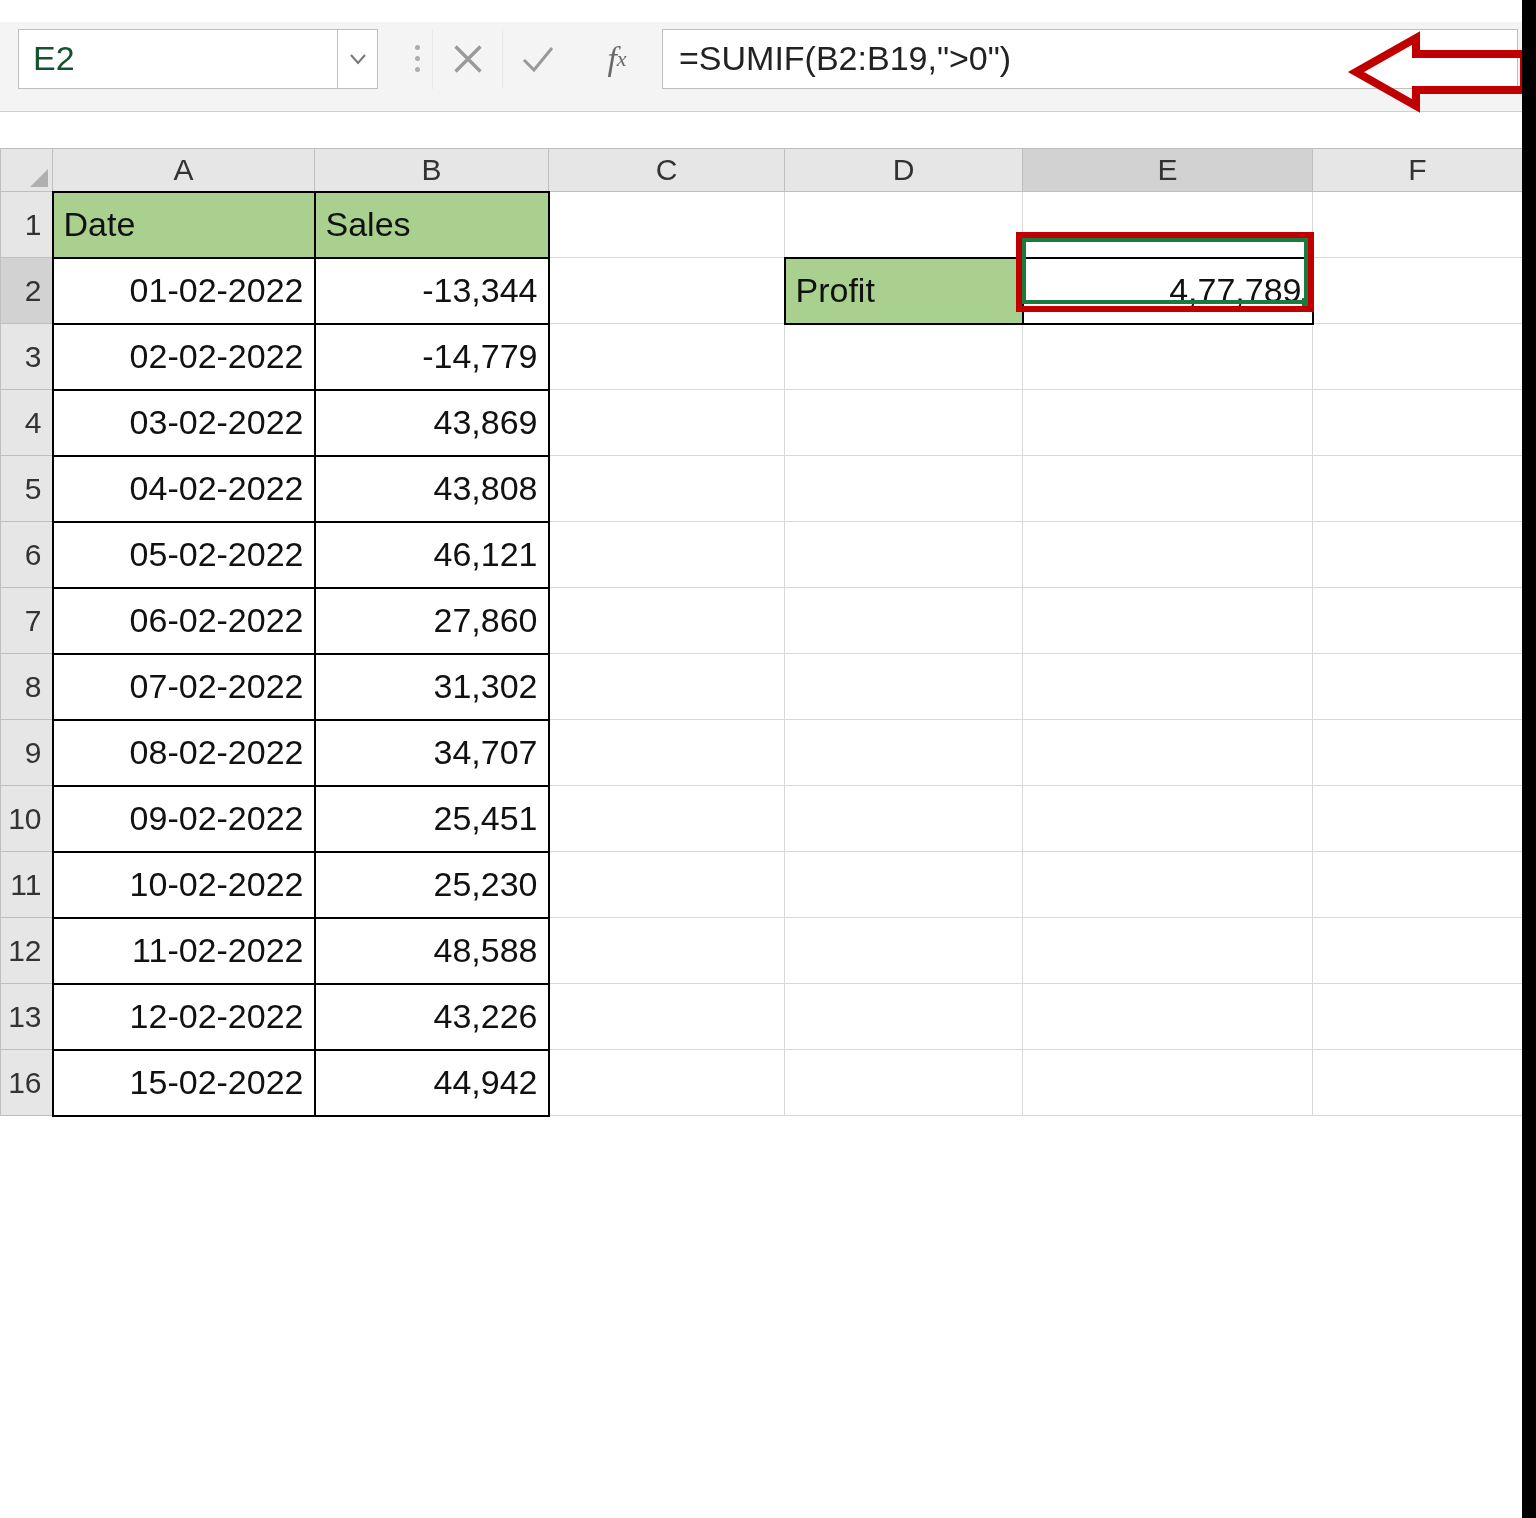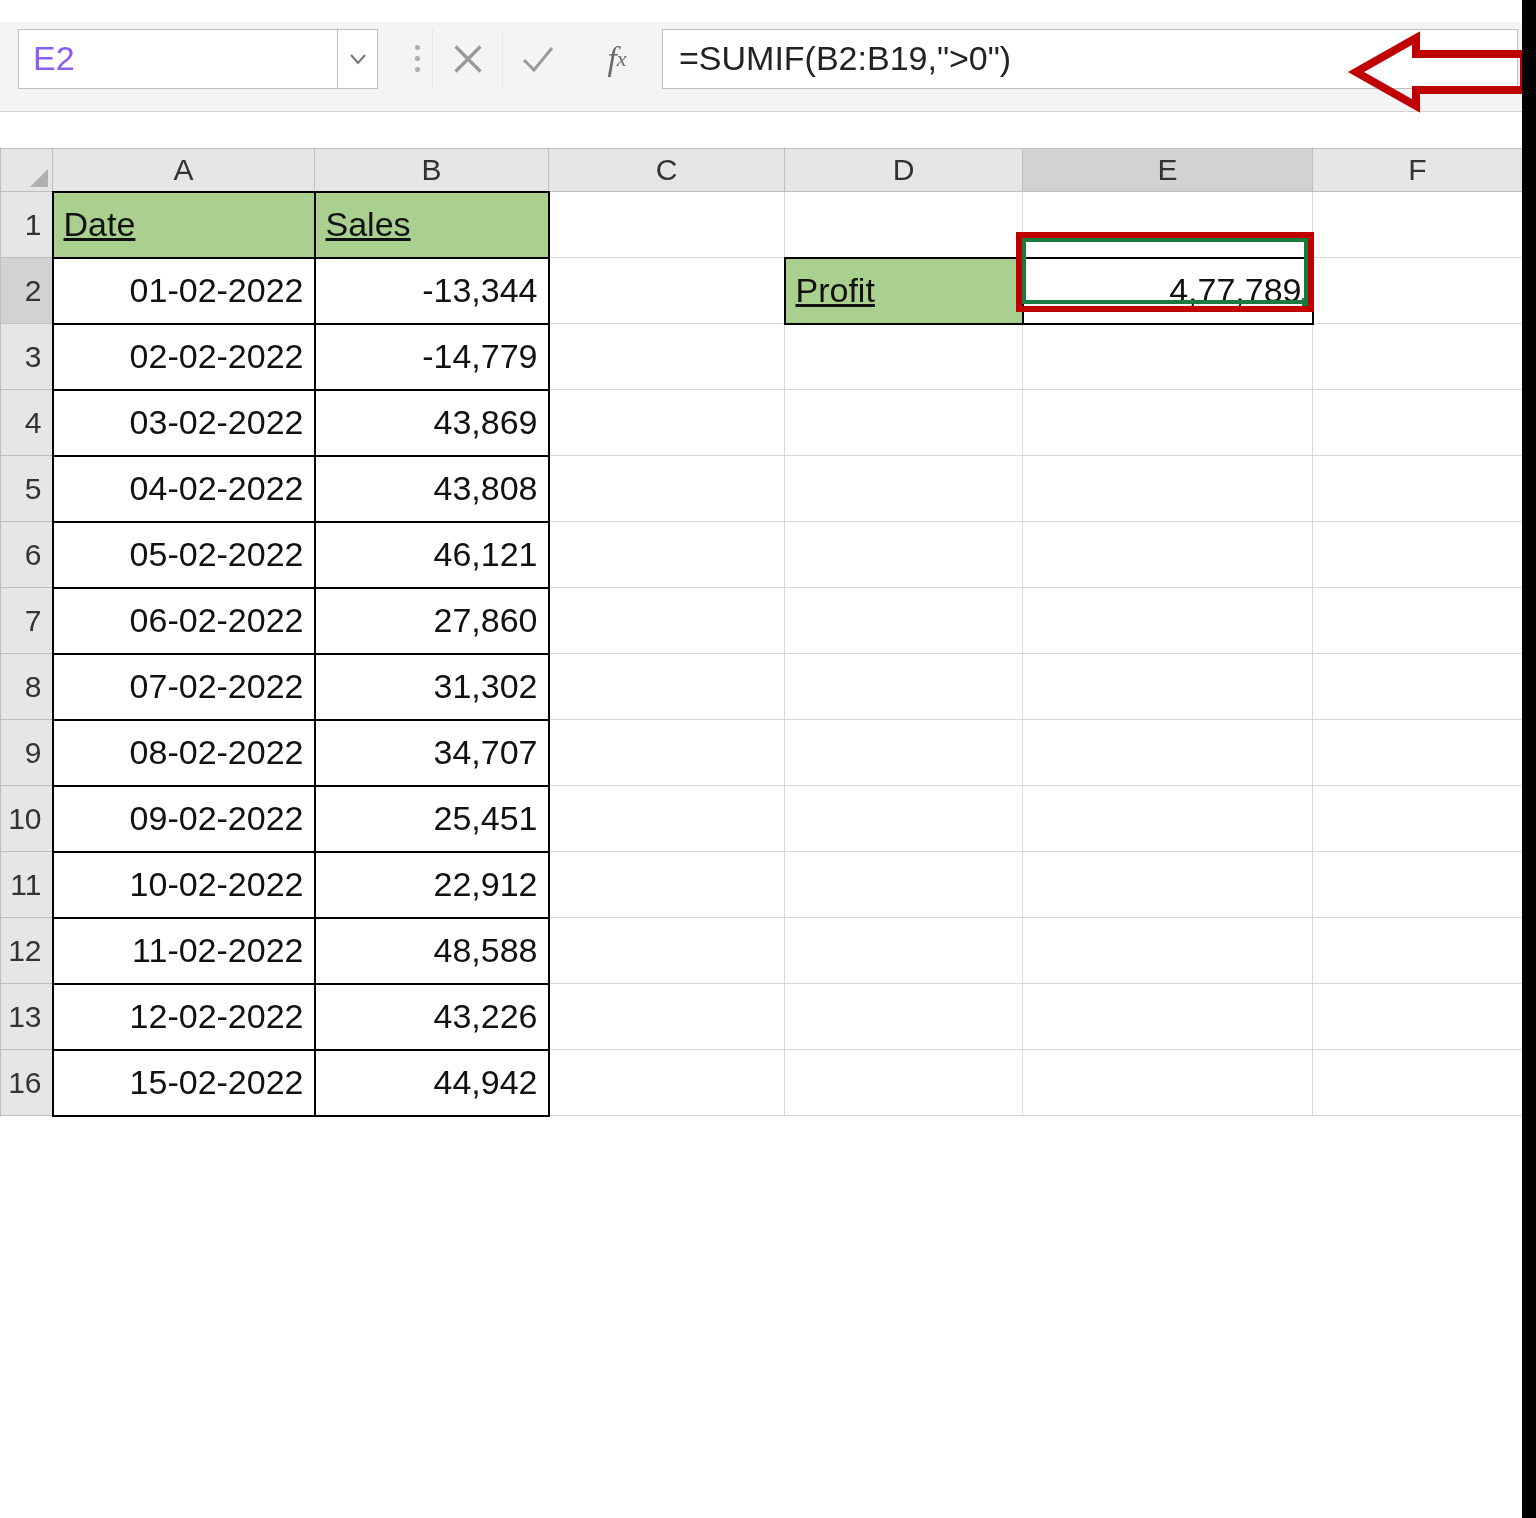--- a/index.html
+++ b/index.html
@@ -16,21 +16,21 @@
   
   .fbar {
     position:absolute; top:22px; left:0; right:0; height:90px;
     background:#f4f4f4; padding:10px 18px 26px 18px;
     display:flex; align-items:center; gap:0;
     border-bottom:1px solid #d0d0d0;
   }
   .namebox {
     width:320px; height:60px; background:#fff;
     border:1px solid #bfbfbf; display:flex; align-items:center; padding-left:14px;
-    font-size:34px; color:#8b5cf6;
+    font-size:34px; color:#14532d;
   }
   .namebox-dd { width:40px; height:60px; display:flex; align-items:center; justify-content:center; color:#777; font-size:22px; border:1px solid #bfbfbf; border-left:none; background:#fff;}
   .spacer1 { width:24px; }
   .fbtn { width:70px; height:60px; display:flex; align-items:center; justify-content:center; color:#9a9a9a; font-size:38px; border-left:1px solid #e8e8e8;}
   .dots { width:30px; display:flex; flex-direction:column; align-items:center; gap:6px; color:#adadad; }
   .dots span{width:5px;height:5px;background:#adadad;border-radius:50%;}
   .fx { font-family: "Times New Roman", serif; font-style:italic; font-size:34px; color:#6a6a6a; width:90px; display:flex;align-items:center;justify-content:center;}
   .fx sub{font-size:22px;}
   .fbox { flex:1; height:60px; background:#fff; border:1px solid #bfbfbf; display:flex; align-items:center; padding-left:16px; font-size:34px; color:#222;}
 
@@ -52,21 +52,21 @@
   th.selall {
     background:#e6e6e6; border:1px solid #bfbfbf; position:relative;
   }
   th.selall::after{
     content:""; position:absolute; right:4px; bottom:4px;
     border-right:18px solid #b0b0b0; border-top:18px solid transparent;
   }
   td.cell { height:66px; font-size:34px; padding-right:10px; text-align:right; color:#111; }
   td.left { text-align:left; padding-left:10px; padding-right:0;}
   .datab { border:2px solid #000 !important; }
-  .greenfill { background:#a9d08e;text-decoration:underline; }
+  .greenfill { background:#a9d08e; }
   .rw { width:52px; }
   .cA { width:262px; } .cB{width:234px;} .cC{width:236px;} .cD{width:238px;} .cE{width:290px;} .cF{width:210px;}
 
   
   th.colh.colE { background:#d2d2d2; }
   th.rowh.r2 { background:#d2d2d2; }
 
   
   .active-outline {
     position:absolute;
@@ -233,21 +233,21 @@
             <td class="cell datab">09-02-2022</td>
             <td class="cell datab">25,451</td>
             <td class="cell"></td>
             <td class="cell"></td>
             <td class="cell"></td>
             <td class="cell"></td>
           </tr>
   <tr>
             <th class="rowh">11</th>
             <td class="cell datab">10-02-2022</td>
-            <td class="cell datab">22,912</td>
+            <td class="cell datab">25,230</td>
             <td class="cell"></td>
             <td class="cell"></td>
             <td class="cell"></td>
             <td class="cell"></td>
           </tr>
   <tr>
             <th class="rowh">12</th>
             <td class="cell datab">11-02-2022</td>
             <td class="cell datab">48,588</td>
             <td class="cell"></td>

